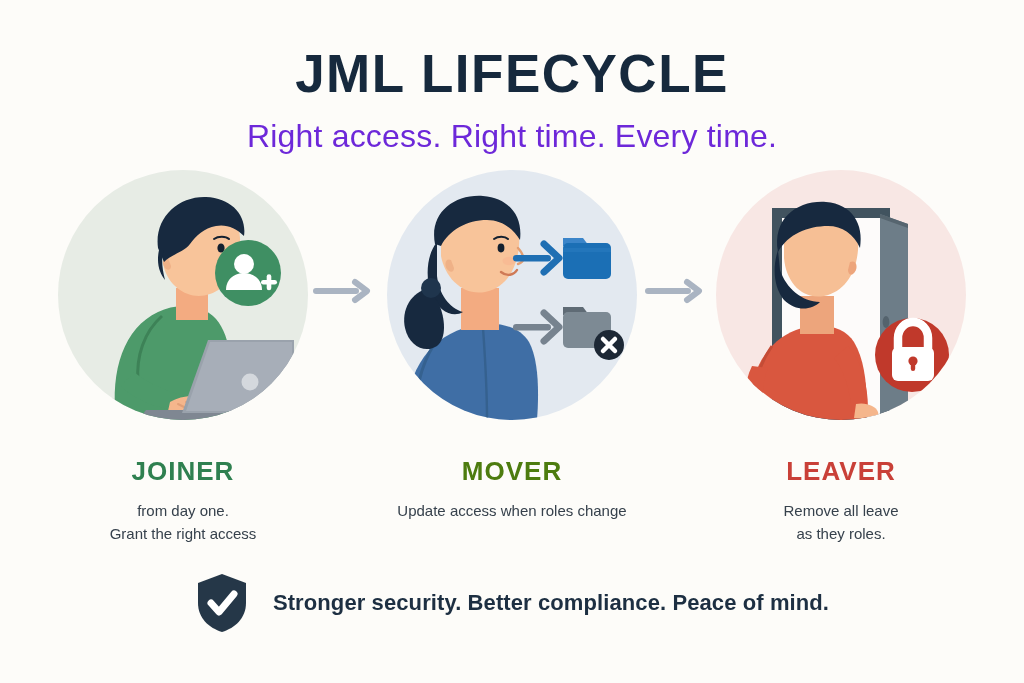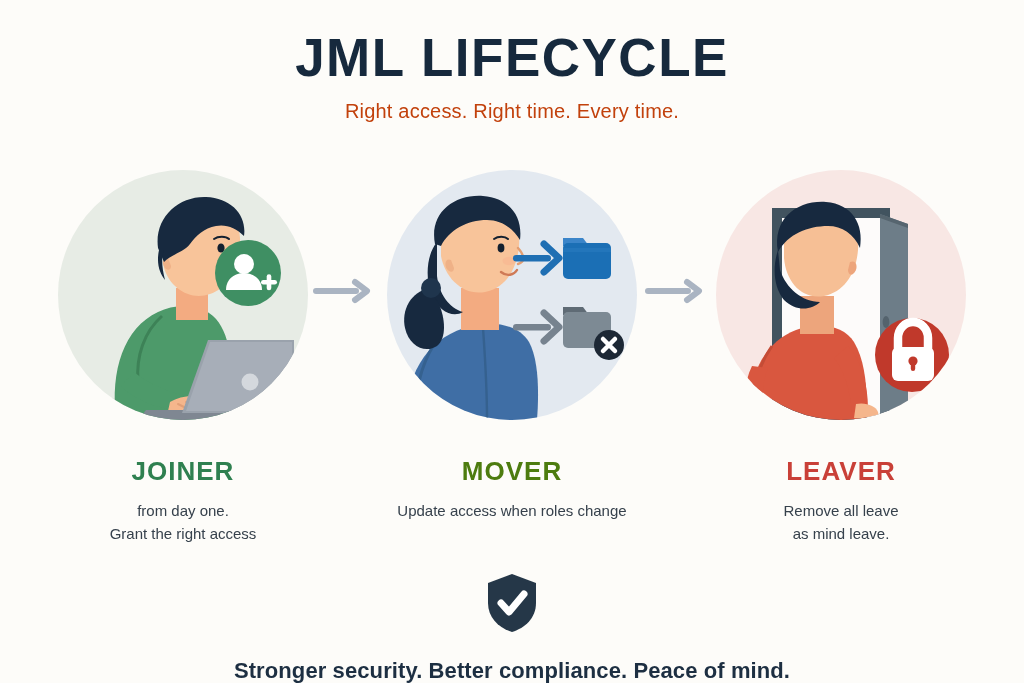--- a/index.html
+++ b/index.html
@@ -27,25 +27,25 @@
     left: 0;
     width: 1024px;
     text-align: center;
   }
   .title {
     font-size: 53px;
     font-weight: bold;
     letter-spacing: 1.5px;
     color: #16293d;
     line-height: 1.05;
-    margin: 0;
+    margin: 16px;
   }
   .subtitle {
-    font-size: 20px;
-    color: #c2410c;
+    font-size: 32px;
+    color: #6d28d9;
     margin-top: 14px;
     letter-spacing: 0.2px;
   }
 
   
   .stages {
     position: absolute;
     top: 170px;
     left: 0;
     width: 844px;
@@ -110,21 +110,20 @@
   
   .footer {
     position: absolute;
     top: 572px;
     left: 0;
     width: 1024px;
     display: flex;
     align-items: center;
     justify-content: center;
     gap: 24px;
-    flex-direction: column;
   }
   .shield { width: 54px; height: 62px; flex: none; }
   .footer-text {
     font-size: 22px;
     font-weight: bold;
     color: #1d2f42;
     letter-spacing: 0.1px;
   }
 </style>
 </head>
@@ -306,21 +305,21 @@
               <rect x="176" y="177" width="42" height="34" rx="6" fill="#ffffff"></rect>
               <circle cx="197" cy="191" r="4.6" fill="#c0392b"></circle>
               <rect x="194.8" y="191" width="4.4" height="10" rx="2.2" fill="#c0392b"></rect>
             </g>
           </svg>
         </div>
       </div>
       <div class="stage-label red">LEAVER</div>
       <div class="stage-desc">
         <div>Remove all leave</div>
-        <div>as mind leave.</div>
+        <div>as they roles.</div>
       </div>
     </div>
   </div>
 
   <div class="connector one">
     <svg width="62" height="26" viewBox="0 0 62 26">
       <rect x="0" y="10" width="46" height="6" rx="3" fill="#aab4c2"></rect>
       <path d="M42 4 L54 13 L42 22" fill="none" stroke="#aab4c2" stroke-width="6" stroke-linecap="round" stroke-linejoin="round"></path>
     </svg>
   </div>

